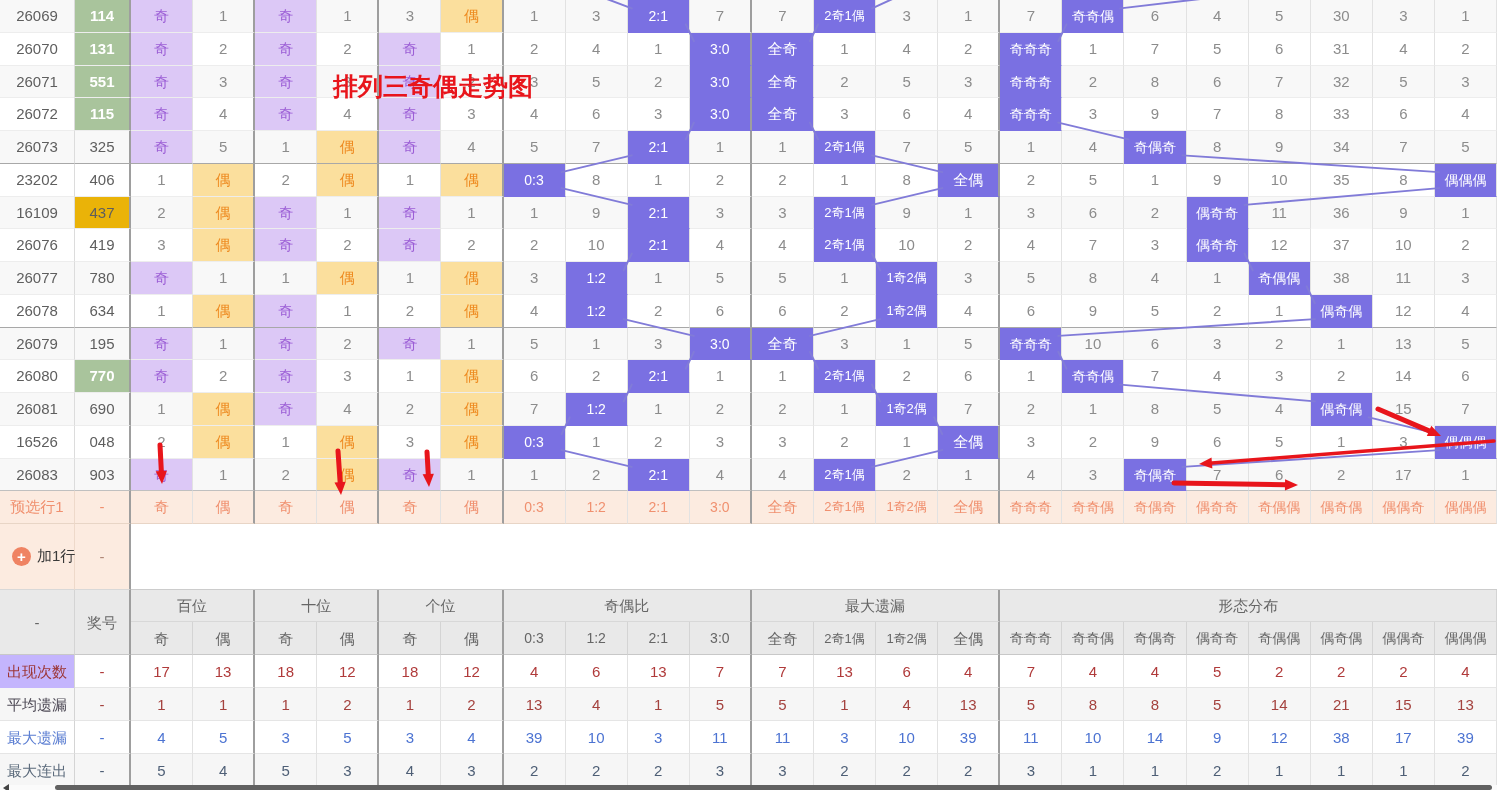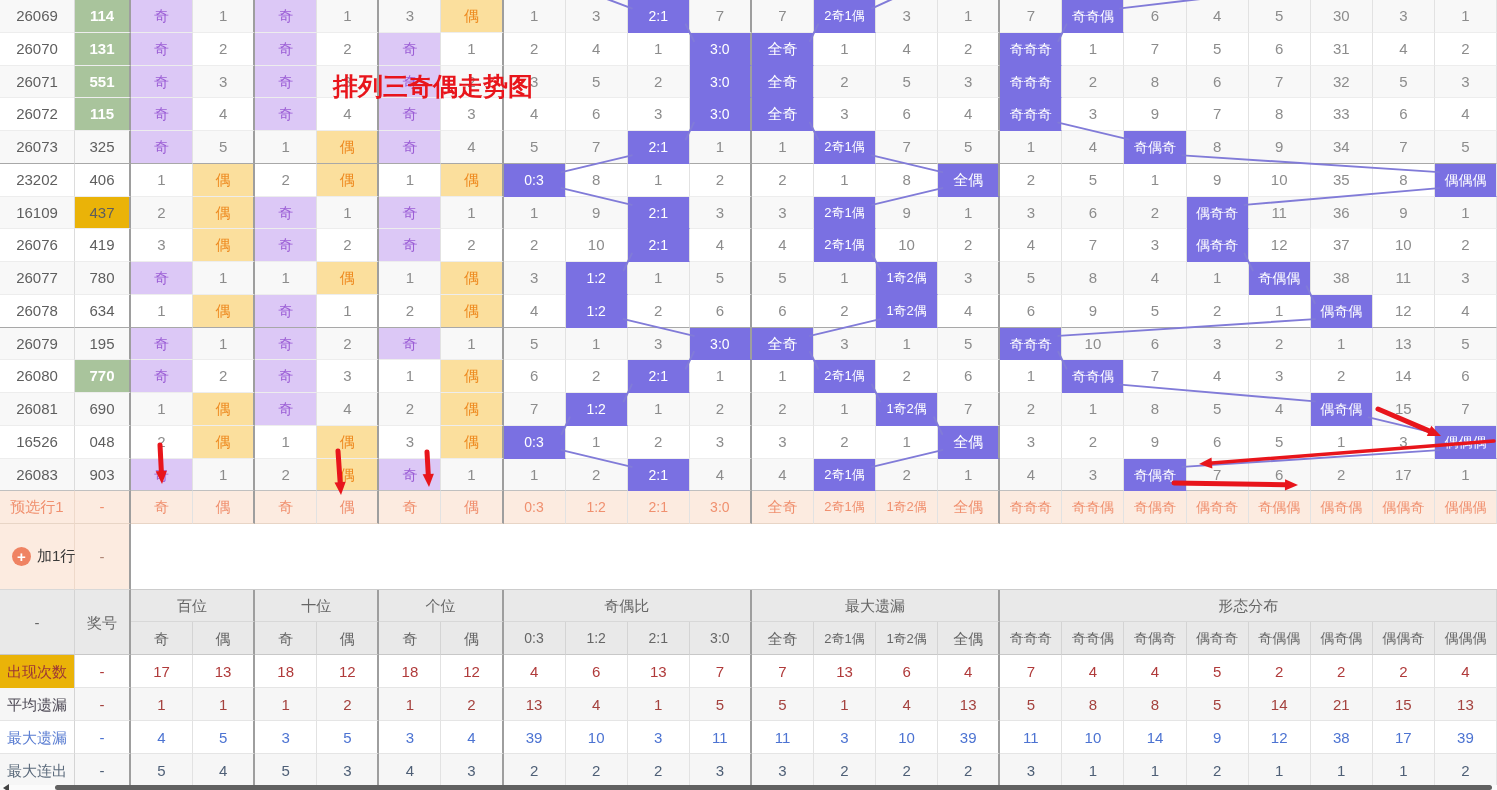--- a/index.html
+++ b/index.html
@@ -447,21 +447,21 @@
       <div class="c hdr" style="left: 876.091px; top: 622px; width: 62.0909px; height: 33px; line-height: 33px; font-size: 13px; border-right: 1px solid rgb(212, 212, 212); border-bottom: 1px solid rgb(200, 200, 200);">1奇2偶</div>
       <div class="c hdr" style="left: 938.182px; top: 622px; width: 62.0909px; height: 33px; line-height: 33px; border-right: 2px solid rgb(158, 158, 158); border-bottom: 1px solid rgb(200, 200, 200);">全偶</div>
       <div class="c hdr" style="left: 1000.27px; top: 622px; width: 62.0909px; height: 33px; line-height: 33px; font-size: 14px; border-right: 1px solid rgb(212, 212, 212); border-bottom: 1px solid rgb(200, 200, 200);">奇奇奇</div>
       <div class="c hdr" style="left: 1062.36px; top: 622px; width: 62.0909px; height: 33px; line-height: 33px; font-size: 14px; border-right: 1px solid rgb(212, 212, 212); border-bottom: 1px solid rgb(200, 200, 200);">奇奇偶</div>
       <div class="c hdr" style="left: 1124.45px; top: 622px; width: 62.0909px; height: 33px; line-height: 33px; font-size: 14px; border-right: 1px solid rgb(212, 212, 212); border-bottom: 1px solid rgb(200, 200, 200);">奇偶奇</div>
       <div class="c hdr" style="left: 1186.55px; top: 622px; width: 62.0909px; height: 33px; line-height: 33px; font-size: 14px; border-right: 1px solid rgb(212, 212, 212); border-bottom: 1px solid rgb(200, 200, 200);">偶奇奇</div>
       <div class="c hdr" style="left: 1248.64px; top: 622px; width: 62.0909px; height: 33px; line-height: 33px; font-size: 14px; border-right: 1px solid rgb(212, 212, 212); border-bottom: 1px solid rgb(200, 200, 200);">奇偶偶</div>
       <div class="c hdr" style="left: 1310.73px; top: 622px; width: 62.0909px; height: 33px; line-height: 33px; font-size: 14px; border-right: 1px solid rgb(212, 212, 212); border-bottom: 1px solid rgb(200, 200, 200);">偶奇偶</div>
       <div class="c hdr" style="left: 1372.82px; top: 622px; width: 62.0909px; height: 33px; line-height: 33px; font-size: 14px; border-right: 1px solid rgb(212, 212, 212); border-bottom: 1px solid rgb(200, 200, 200);">偶偶奇</div>
       <div class="c hdr" style="left: 1434.91px; top: 622px; width: 62.0909px; height: 33px; line-height: 33px; font-size: 14px; border-right: 1px solid rgb(212, 212, 212); border-bottom: 1px solid rgb(200, 200, 200);">偶偶偶</div>
-      <div class="c lbl" style="left: 0px; top: 655px; width: 75px; height: 44px; line-height: 33px; background: #eab308; color: rgb(156, 54, 54); border-right: 1px solid rgb(212, 212, 212); border-bottom: 1px solid rgb(229, 229, 229);">出现次数</div>
+      <div class="c lbl" style="left: 0px; top: 655px; width: 75px; height: 44px; line-height: 33px; background: #c4b5fd; color: rgb(156, 54, 54); border-right: 1px solid rgb(212, 212, 212); border-bottom: 1px solid rgb(229, 229, 229);">出现次数</div>
       <div class="c " style="left: 75px; top: 655px; width: 56px; height: 33px; line-height: 33px; background: rgb(255, 255, 255); color: rgb(176, 58, 58); border-right: 2px solid rgb(158, 158, 158); border-bottom: 1px solid rgb(229, 229, 229);">-</div>
       <div class="c " style="left: 131px; top: 655px; width: 62.0909px; height: 33px; line-height: 33px; background: rgb(255, 255, 255); color: rgb(176, 58, 58); border-right: 1px solid rgb(226, 226, 226); border-bottom: 1px solid rgb(229, 229, 229);">17</div>
       <div class="c " style="left: 193.091px; top: 655px; width: 62.0909px; height: 33px; line-height: 33px; background: rgb(255, 255, 255); color: rgb(176, 58, 58); border-right: 2px solid rgb(158, 158, 158); border-bottom: 1px solid rgb(229, 229, 229);">13</div>
       <div class="c " style="left: 255.182px; top: 655px; width: 62.0909px; height: 33px; line-height: 33px; background: rgb(255, 255, 255); color: rgb(176, 58, 58); border-right: 1px solid rgb(226, 226, 226); border-bottom: 1px solid rgb(229, 229, 229);">18</div>
       <div class="c " style="left: 317.273px; top: 655px; width: 62.0909px; height: 33px; line-height: 33px; background: rgb(255, 255, 255); color: rgb(176, 58, 58); border-right: 2px solid rgb(158, 158, 158); border-bottom: 1px solid rgb(229, 229, 229);">12</div>
       <div class="c " style="left: 379.364px; top: 655px; width: 62.0909px; height: 33px; line-height: 33px; background: rgb(255, 255, 255); color: rgb(176, 58, 58); border-right: 1px solid rgb(226, 226, 226); border-bottom: 1px solid rgb(229, 229, 229);">18</div>
       <div class="c " style="left: 441.455px; top: 655px; width: 62.0909px; height: 33px; line-height: 33px; background: rgb(255, 255, 255); color: rgb(176, 58, 58); border-right: 2px solid rgb(158, 158, 158); border-bottom: 1px solid rgb(229, 229, 229);">12</div>
       <div class="c " style="left: 503.545px; top: 655px; width: 62.0909px; height: 33px; line-height: 33px; background: rgb(255, 255, 255); color: rgb(176, 58, 58); border-right: 1px solid rgb(226, 226, 226); border-bottom: 1px solid rgb(229, 229, 229);">4</div>
       <div class="c " style="left: 565.636px; top: 655px; width: 62.0909px; height: 33px; line-height: 33px; background: rgb(255, 255, 255); color: rgb(176, 58, 58); border-right: 1px solid rgb(226, 226, 226); border-bottom: 1px solid rgb(229, 229, 229);">6</div>
       <div class="c " style="left: 627.727px; top: 655px; width: 62.0909px; height: 33px; line-height: 33px; background: rgb(255, 255, 255); color: rgb(176, 58, 58); border-right: 1px solid rgb(226, 226, 226); border-bottom: 1px solid rgb(229, 229, 229);">13</div>

